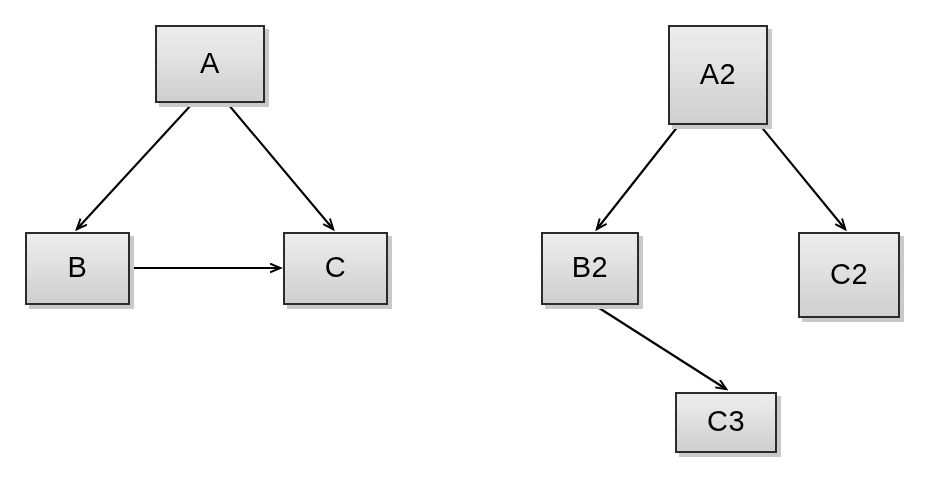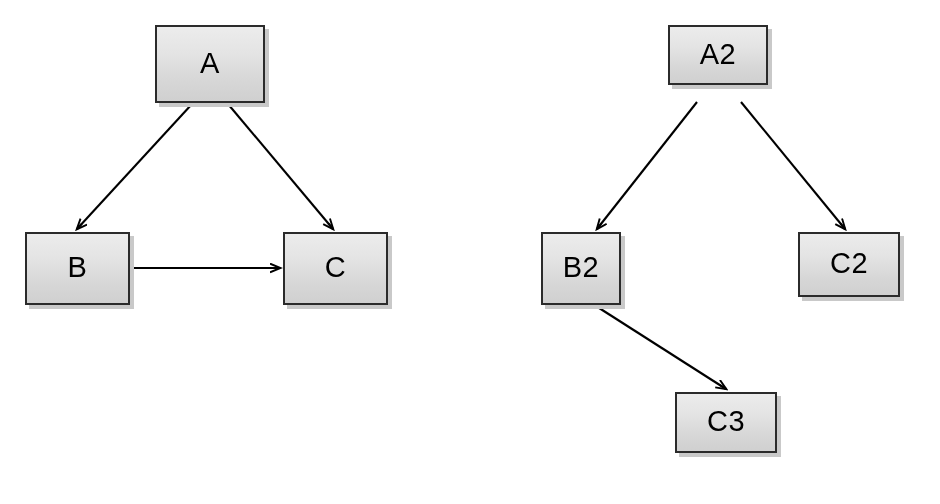--- a/index.html
+++ b/index.html
@@ -78,29 +78,29 @@
   </div>
 
   <div class="node" style="left:25px; top:232px; width:105px; height:73px;">
     <span class="node-label">B</span>
   </div>
 
   <div class="node" style="left:283px; top:232px; width:105px; height:73px;">
     <span class="node-label">C</span>
   </div>
 
-  <div class="node" style="left:668px; top:25px; width:100px; height:60px;">
+  <div class="node" style="left:668px; top:25px; width:100px; height:100px;">
     <span class="node-label">A2</span>
   </div>
 
-  <div class="node" style="left:541px; top:232px; width:80px; height:73px;">
+  <div class="node" style="left:541px; top:232px; width:98px; height:73px;">
     <span class="node-label">B2</span>
   </div>
 
-  <div class="node" style="left:798px; top:232px; width:102px; height:65px;">
+  <div class="node" style="left:798px; top:232px; width:102px; height:86px;">
     <span class="node-label">C2</span>
   </div>
 
   <div class="node" style="left:675px; top:392px; width:102px; height:61px;">
     <span class="node-label">C3</span>
   </div>
 
 </div>
 
 </body></html>

